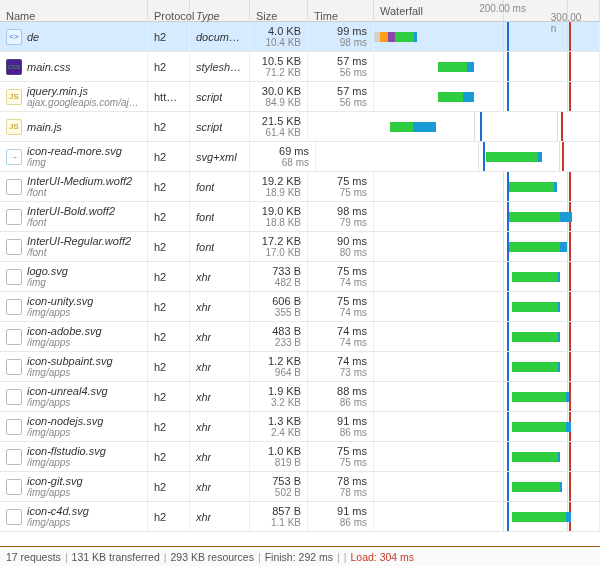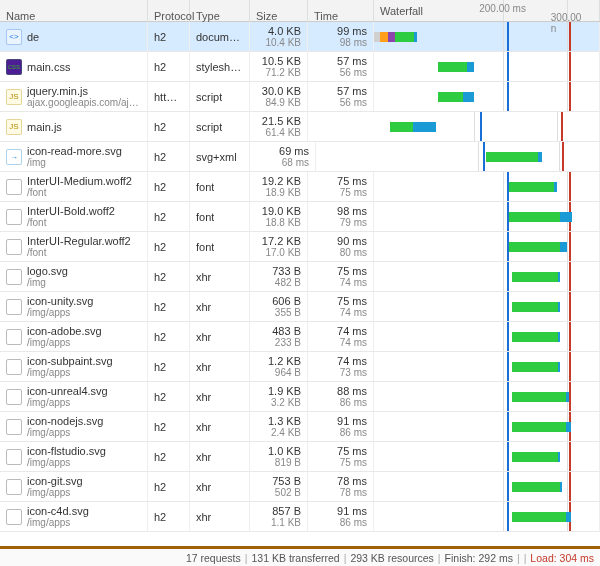--- a/index.html
+++ b/index.html
@@ -4,35 +4,35 @@
 <style>
   * { margin:0; padding:0; box-sizing:border-box; }
   html,body { width:600px; height:566px; font-family:"Segoe UI",Arial,sans-serif; font-size:11px; color:#333; background:#fff; overflow:hidden; }
   .grid { display:flex; flex-direction:column; height:100%; }
   .hdr { display:flex; height:22px; background:#f3f3f3; border-bottom:1px solid #ccc; align-items:stretch; user-select:none; }
   .hcell { display:flex; align-items:center; padding:16px 6px; border-right:1px solid #ddd; color:#555; }
   .rows { flex:1; overflow:hidden; }
   .row { display:flex; height:30px; border-bottom:1px solid #e8e8e8; cursor:pointer; }
   .row.sel { background:#d6ebff; }
   .cell { display:flex; align-items:center; padding:0 6px; border-right:1px solid #eee; overflow:hidden; }
-  .cn { width:148px; } .cp { width:42px; } .ct { width:60px; } .cs { width:58px; justify-content:flex-end; text-align:right; } .cm { width:66px; justify-content:flex-end; text-align:right; } .cw { flex:1; position:relative; padding:0; }
+  .cn { width:148px; } .cp { width:42px; } .ct { width:60px;font-style:italic; } .cs { width:58px; justify-content:flex-end; text-align:right; } .cm { width:66px; justify-content:flex-end; text-align:right; } .cw { flex:1; position:relative; padding:0; }
   .hdr .cs, .hdr .cm { justify-content:flex-start; text-align:left; }
   .namecol { display:flex; align-items:center; gap:5px; min-width:0; }
   .icon { width:16px; height:16px; border:1px solid #bbb; border-radius:2px; background:#f9f9f9; display:flex; align-items:center; justify-content:center; font-size:8px; color:#666; flex-shrink:0; }
-  .nametxt { display:flex; flex-direction:column; line-height:12px; min-width:0; }
+  .nametxt { display:flex; flex-direction:column; line-height:12px; min-width:0;font-style:italic; }
   .nm { white-space:nowrap; overflow:hidden; text-overflow:ellipsis; }
   .pt { color:#888; font-size:10px; white-space:nowrap; overflow:hidden; text-overflow:ellipsis; }
   .stack { display:flex; flex-direction:column; line-height:12px; }
   .sub { color:#888; font-size:10px; }
   .tick { position:absolute; top:0; bottom:0; width:1px; background:#ddd; }
   .ticklbl { position:absolute; top:3px; font-size:10px; color:#888; transform:translateX(-50%); }
   .marker { position:absolute; top:0; bottom:0; width:2px; }
   .bar { position:absolute; height:10px; top:10px; }
   .seg { position:absolute; top:0; height:100%; }
-  .status { height:20px; border-top:3px solid #a16207; background:#fafafa; display:flex; align-items:center; padding:0 6px; gap:4px; color:#555; font-size:10.5px;justify-content:flex-end; }
+  .status { height:20px; border-top:1px solid #a16207; background:#fafafa; display:flex; align-items:center; padding:0 6px; gap:4px; color:#555; font-size:10.5px; }
   .status .sep { color:#aaa; }
   .blue { color:#1a6fd6; } .red { color:#c63a2a; }
 </style>
 </head>
 <body>
 <div class="grid">
 
 <div class="hdr">
   <div class="hcell cn">
         <span>Name</span>

